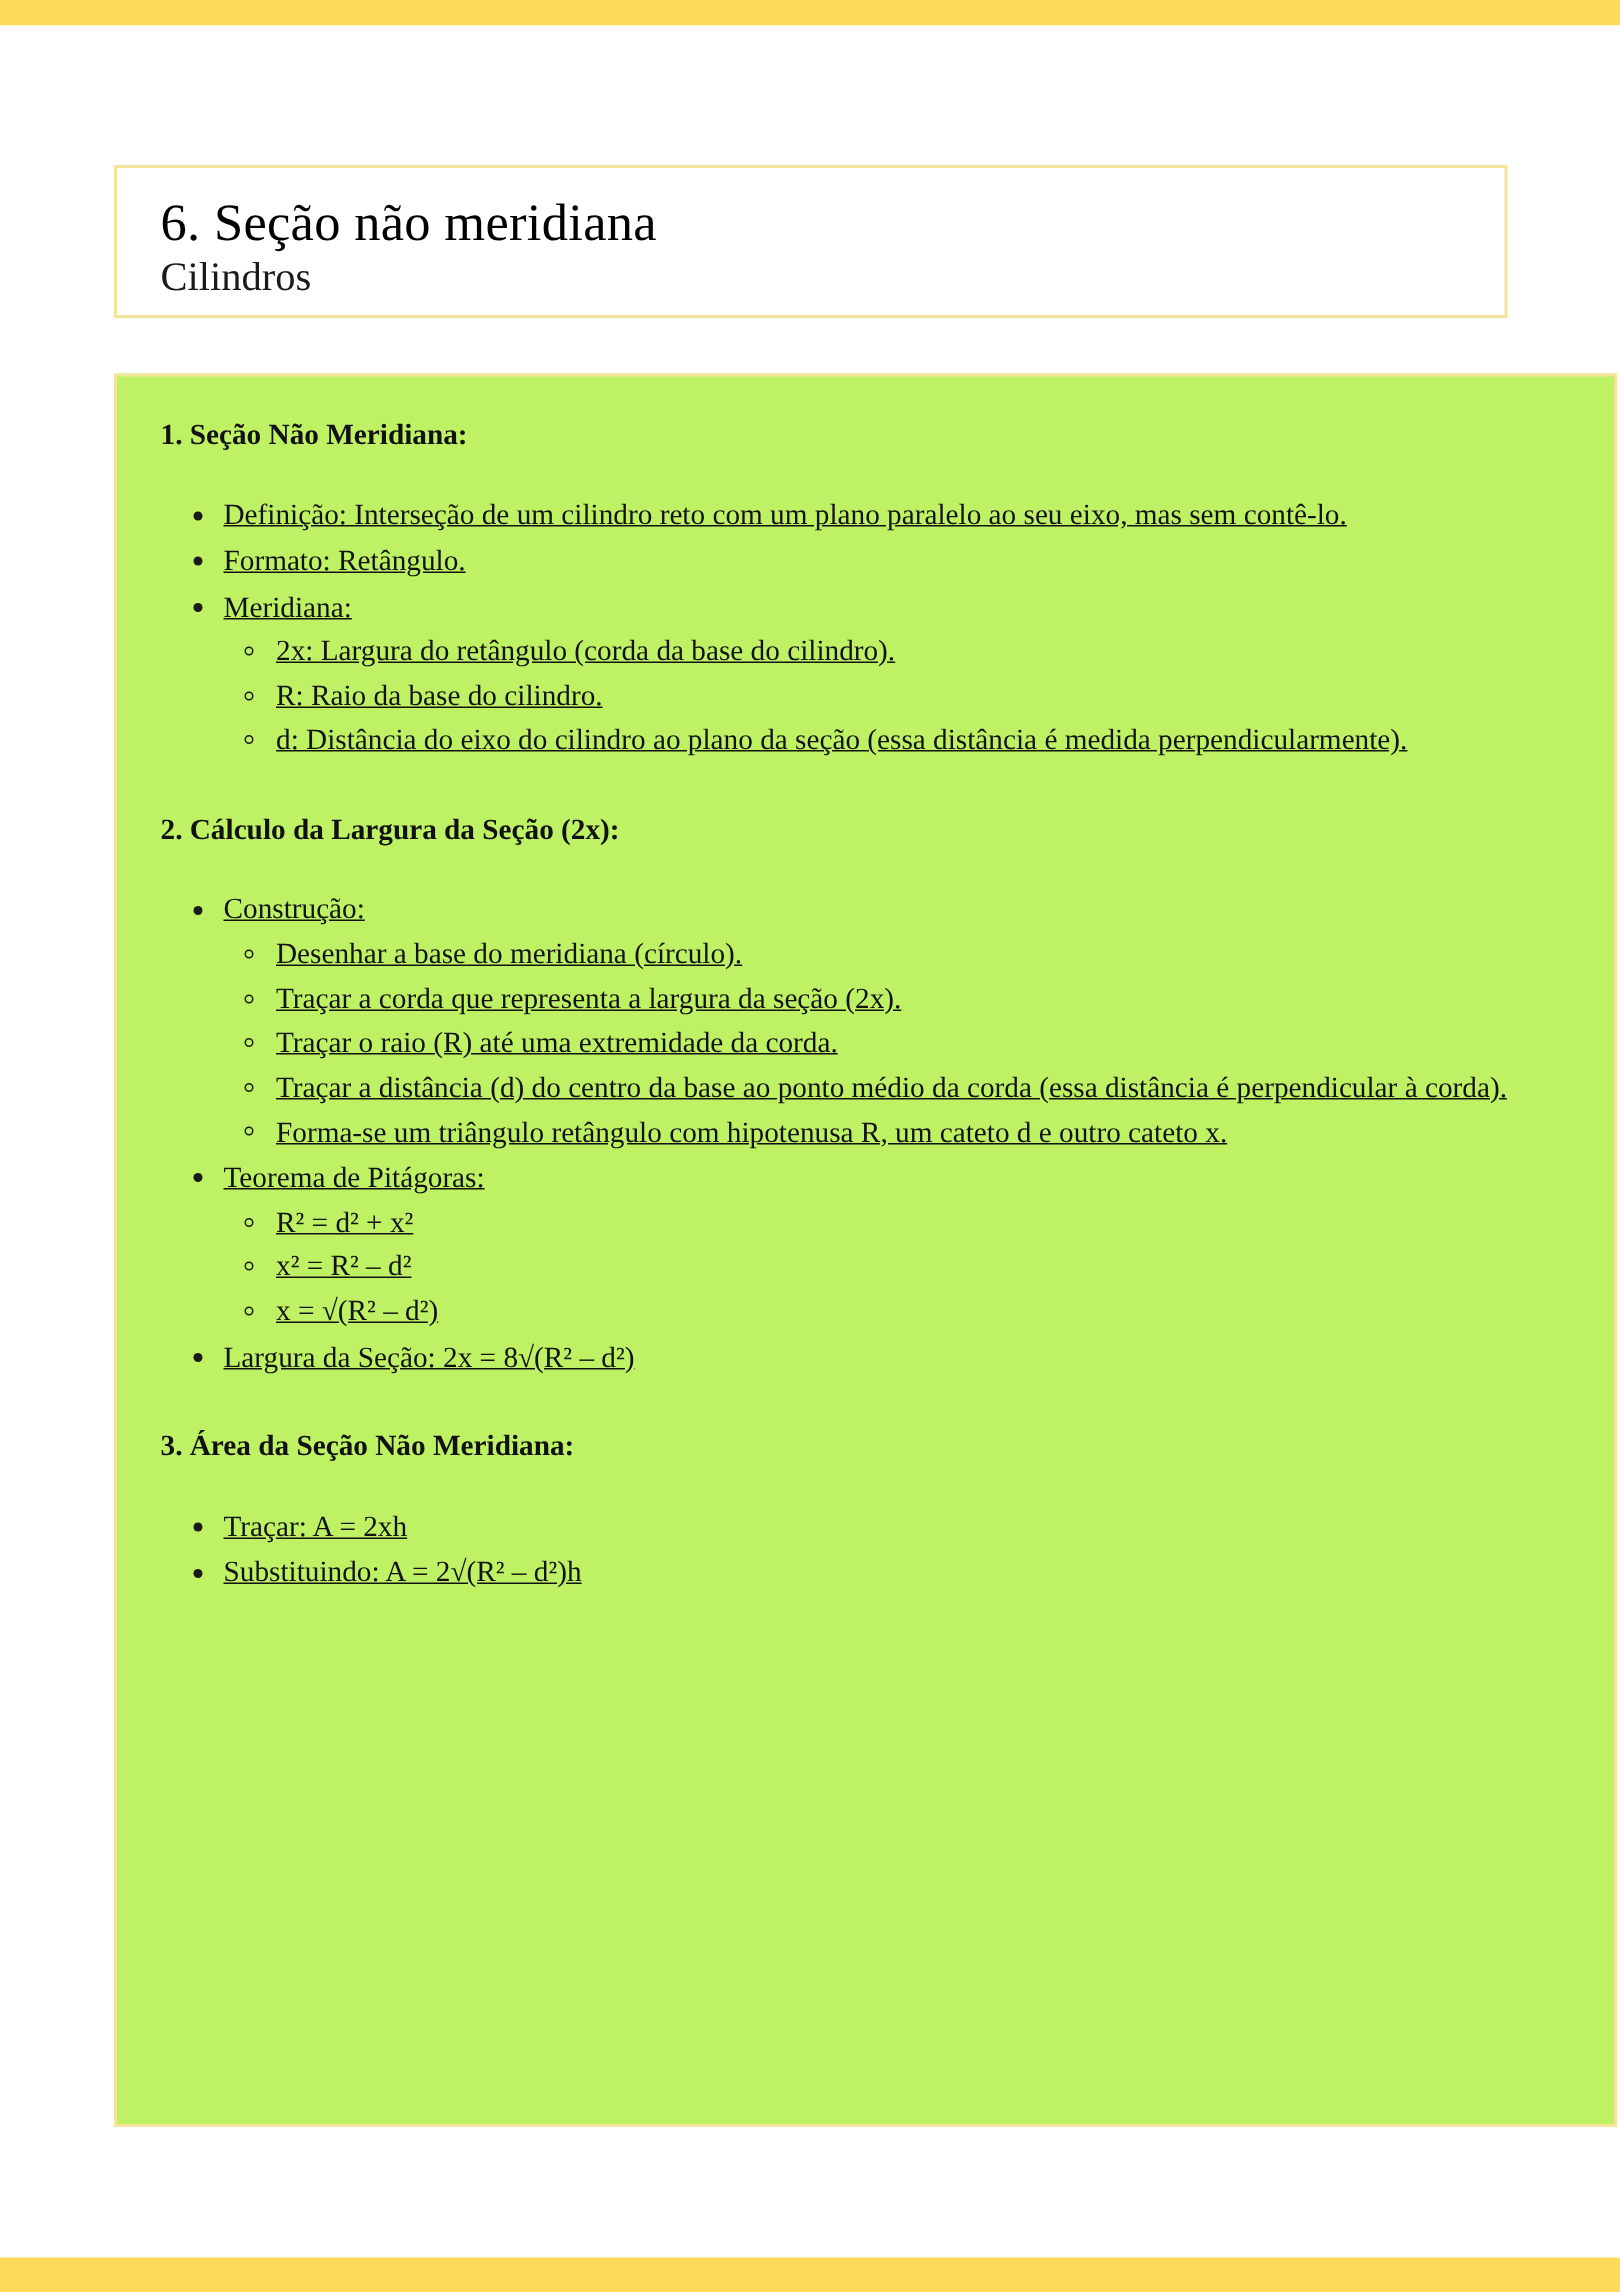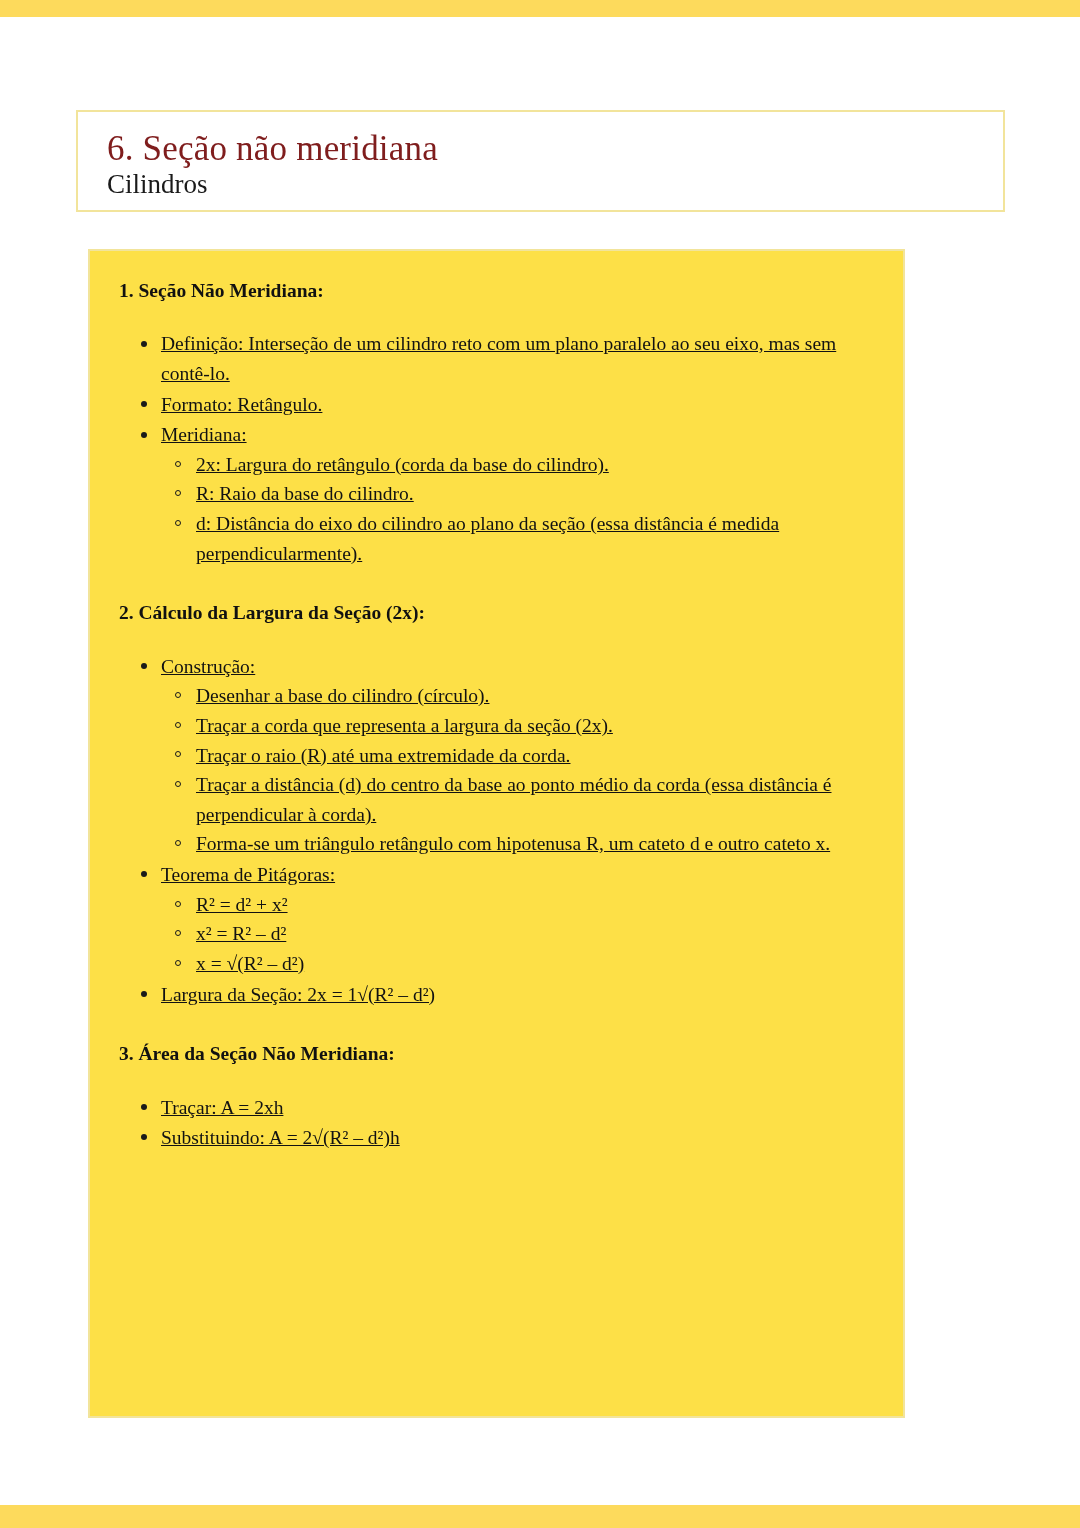--- a/index.html
+++ b/index.html
@@ -53,44 +53,44 @@
     box-sizing: border-box;
     background: #ffffff;
   }
   .header-inner {
     padding: 18px 0 0 29px;
   }
   .doc-title {
     font-size: 35px;
     line-height: 1.06;
     font-weight: 400;
-    color: #7f1d1d;
+    color: #000000;
     letter-spacing: 0.2px;
     margin: 0;
     white-space: nowrap;
   }
   .doc-subtitle {
     font-size: 27px;
     line-height: 1.15;
     font-weight: 400;
     color: #1a1a1a;
     margin: 2px 0 0 0;
     white-space: nowrap;
   }
 
   
   .content-card {
     position: absolute;
-    left: 88px;
+    left: 76px;
     top: 232px;           
-    width: 817px;
+    width: 1002px;
     height: 1169px;       
     border: 2px solid #F2E49B;
     box-sizing: border-box;
-    background: #fde047;
+    background: #bef264;
   }
   .content-inner {
     padding: 27px 30px 0 29px;
   }
 
   
   .section-heading {
     font-size: 19.5px;
     font-weight: bold;
     color: #111111;
@@ -176,32 +176,32 @@
               <li><span class="bullet-ring"></span><span class="li-text">2x: Largura do retângulo (corda da base do cilindro).</span></li>
               <li><span class="bullet-ring"></span><span class="li-text">R: Raio da base do cilindro.</span></li>
               <li><span class="bullet-ring"></span><span class="li-text">d: Distância do eixo do cilindro ao plano da seção (essa distância é medida perpendicularmente).</span></li>
             </ul></li>
         </ul>
         <div class="gap-between-sections"></div>
         <div class="section-heading">2. Cálculo da Largura da Seção (2x):</div>
         <div class="gap-after-heading"></div>
         <ul class="level1">
           <li><span class="bullet-dot"></span><span class="li-text">Construção:</span><ul class="level2">
-              <li><span class="bullet-ring"></span><span class="li-text">Desenhar a base do cilindro (círculo).</span></li>
+              <li><span class="bullet-ring"></span><span class="li-text">Desenhar a base do meridiana (círculo).</span></li>
               <li><span class="bullet-ring"></span><span class="li-text">Traçar a corda que representa a largura da seção (2x).</span></li>
               <li><span class="bullet-ring"></span><span class="li-text">Traçar o raio (R) até uma extremidade da corda.</span></li>
               <li><span class="bullet-ring"></span><span class="li-text">Traçar a distância (d) do centro da base ao ponto médio da corda (essa distância é perpendicular à corda).</span></li>
               <li><span class="bullet-ring"></span><span class="li-text">Forma-se um triângulo retângulo com hipotenusa R, um cateto d e outro cateto x.</span></li>
             </ul></li>
           <li><span class="bullet-dot"></span><span class="li-text">Teorema de Pitágoras:</span><ul class="level2">
               <li><span class="bullet-ring"></span><span class="li-text">R² = d² + x²</span></li>
               <li><span class="bullet-ring"></span><span class="li-text">x² = R² – d²</span></li>
               <li><span class="bullet-ring"></span><span class="li-text">x = √(R² – d²)</span></li>
             </ul></li>
-          <li><span class="bullet-dot"></span><span class="li-text">Largura da Seção: 2x = 1√(R² – d²)</span></li>
+          <li><span class="bullet-dot"></span><span class="li-text">Largura da Seção: 2x = 8√(R² – d²)</span></li>
         </ul>
         <div class="gap-between-sections"></div>
         <div class="section-heading">3. Área da Seção Não Meridiana:</div>
         <div class="gap-after-heading"></div>
         <ul class="level1">
           <li><span class="bullet-dot"></span><span class="li-text">Traçar: A = 2xh</span></li>
           <li><span class="bullet-dot"></span><span class="li-text">Substituindo: A = 2√(R² – d²)h</span></li>
         </ul>
       </div>
   </div>

